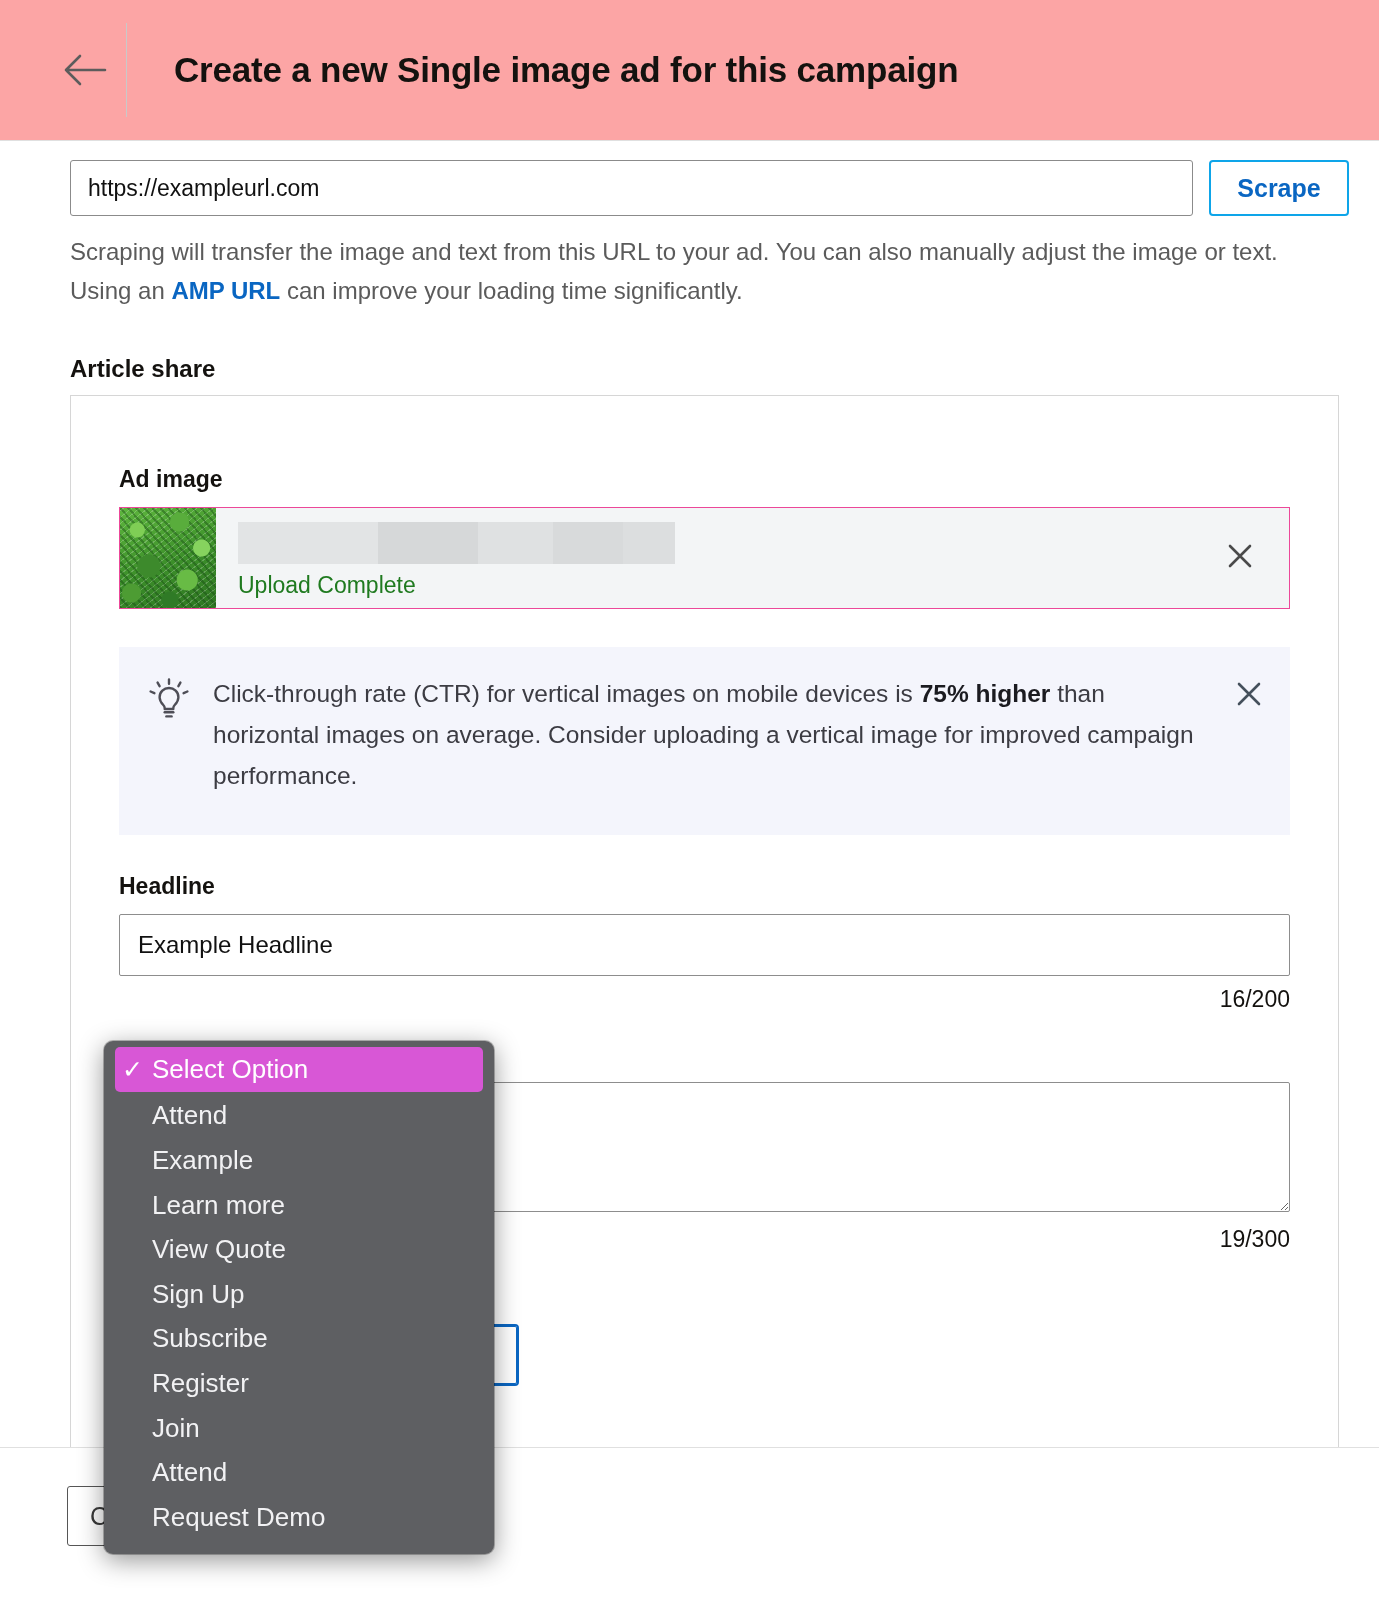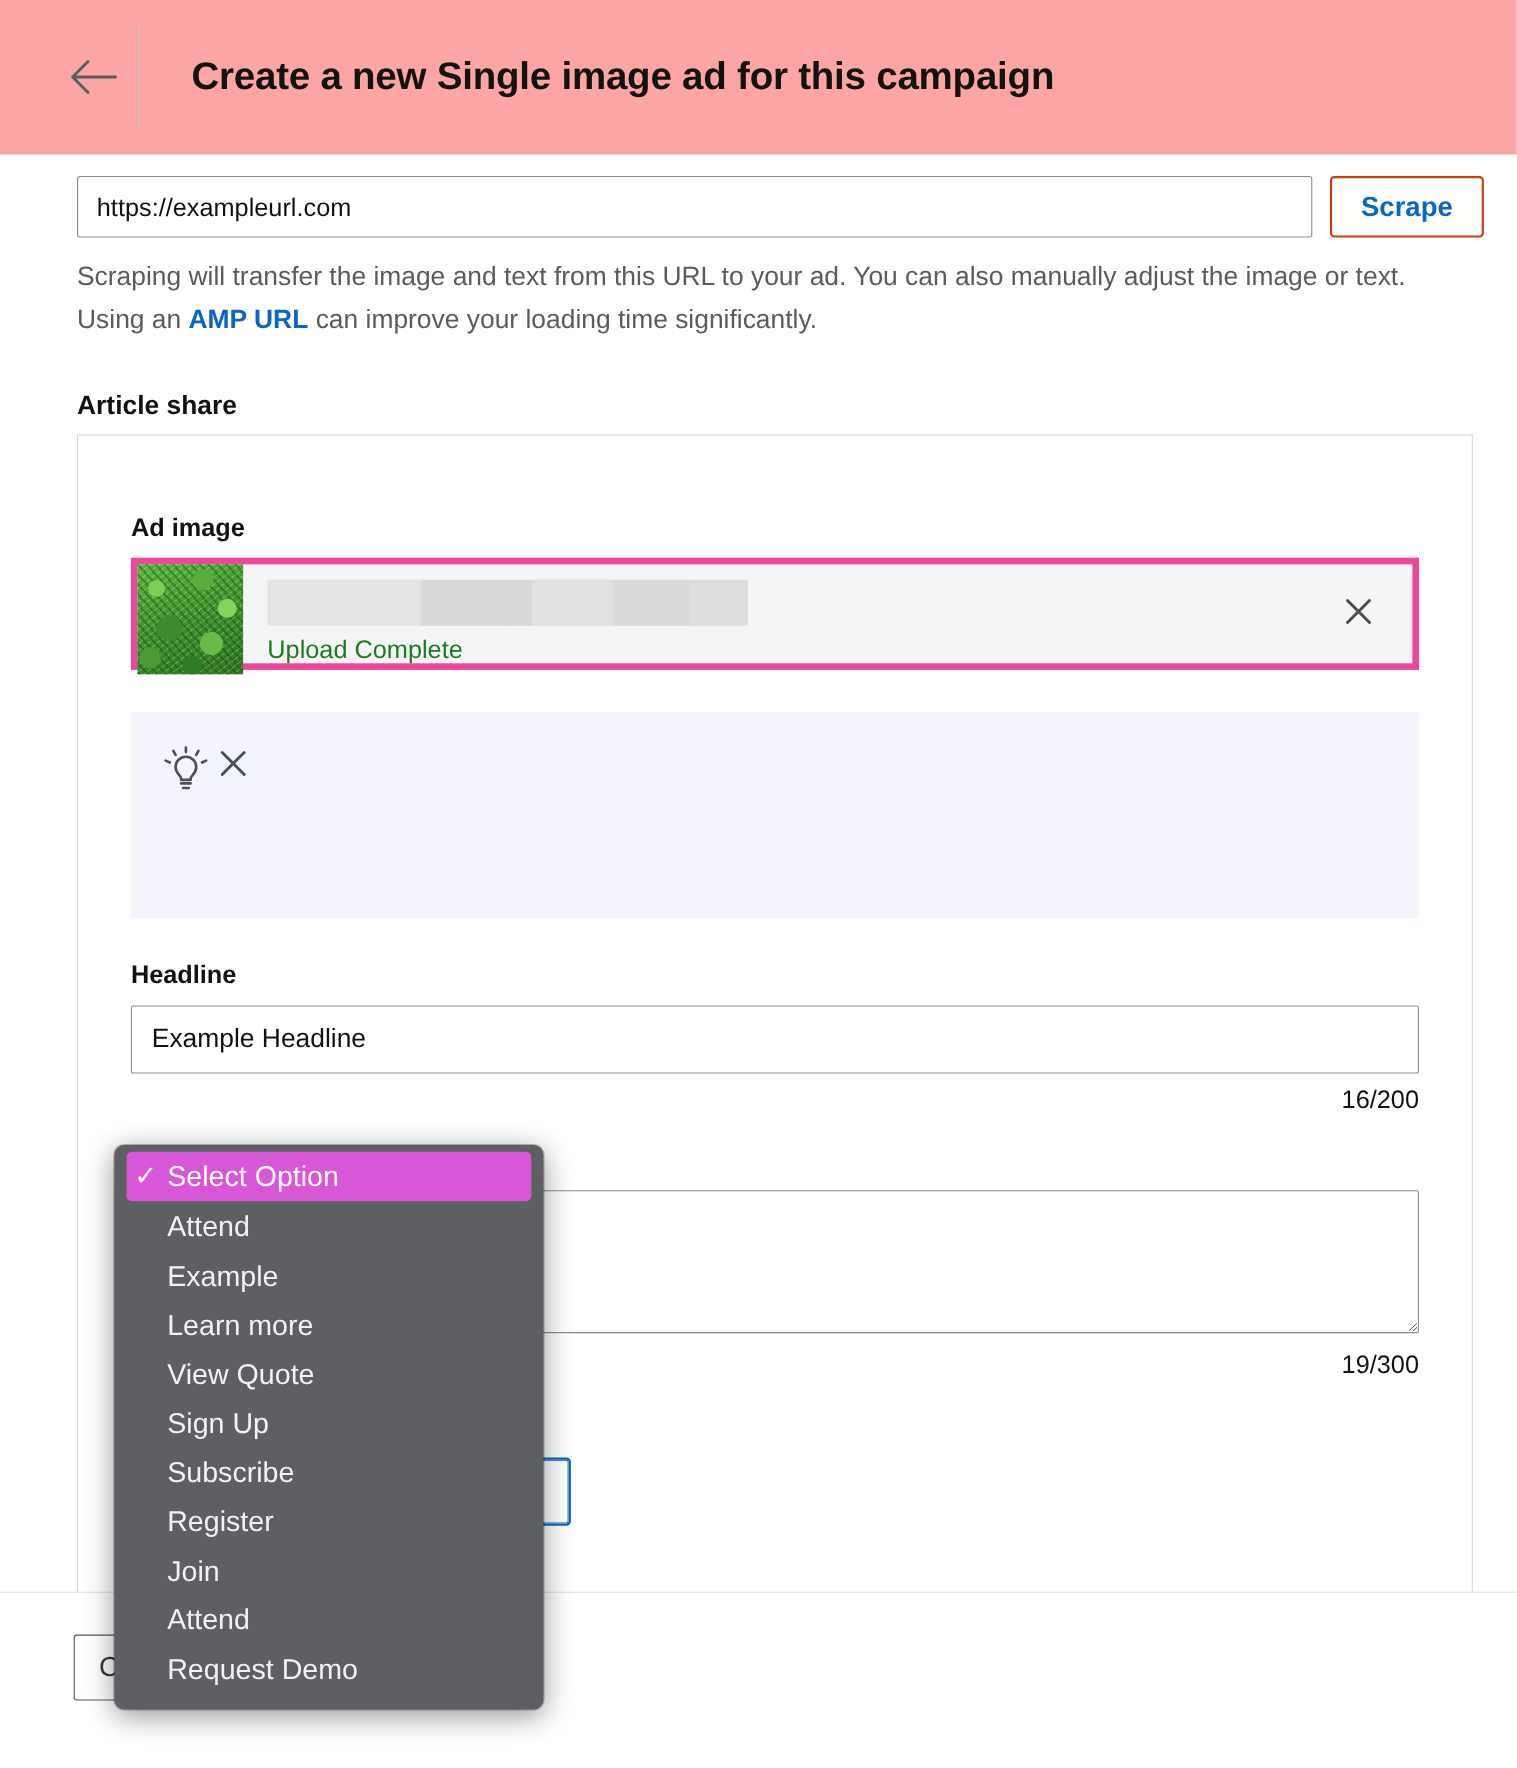--- a/index.html
+++ b/index.html
@@ -73,21 +73,21 @@
     color: #111;
     padding: 0 17px;
     font-family: "Liberation Sans", sans-serif;
     background: #fff;
     outline: none;
   }
   .scrape-btn {
     margin-left: 16px;
     width: 140px;
     height: 56px;
-    border: 2px solid #c2410c;
+    border: 2px solid #0ea5e9;
     border-radius: 4px;
     background: #fff;
     color: #0a66c2;
     font-size: 25px;
     font-weight: 700;
     font-family: "Liberation Sans", sans-serif;
     cursor: pointer;
     line-height: 1;
   }
 
@@ -126,21 +126,21 @@
     color: #14120f;
     margin-bottom: 14px;
     display: flex;
     align-items: center;
     gap: 10px;
   }
 
   
   .upload-box {
     position: relative;
-    border: 6px solid #ec4899;
+    border: 1px solid #ec4899;
     background: #f3f5f6;
     height: 102px;
     display: flex;
     align-items: stretch;
   }
   .thumb {
     width: 96px;
     height: 100px;
     flex: 0 0 96px;
     background:
@@ -395,20 +395,23 @@
       
       <div class="tip">
         <div class="tip-icon">
           <svg width="40" height="46" viewBox="0 0 40 46" fill="none">
             <path d="M20 11c-5.2 0-9.4 4.1-9.4 9.2 0 3.3 1.8 5.7 3.5 7.6 1 1.1 1.6 2 1.6 3.2v1h8.6v-1c0-1.2.6-2.1 1.6-3.2 1.7-1.9 3.5-4.3 3.5-7.6C29.4 15.1 25.2 11 20 11z" stroke="#4e4e57" stroke-width="2.4" stroke-linejoin="round"></path>
             <path d="M15.7 35.2h8.6" stroke="#4e4e57" stroke-width="2.4" stroke-linecap="round"></path>
             <path d="M17.4 39.4h5.2" stroke="#4e4e57" stroke-width="2.4" stroke-linecap="round"></path>
             <path d="M20 2.5v4.2M8.6 5.6l2 3.6M31.4 5.6l-2 3.6M1.6 14.5l3.8 1.7M38.4 14.5l-3.8 1.7" stroke="#4e4e57" stroke-width="2.4" stroke-linecap="round"></path>
           </svg>
         </div>
+        <div class="tip-text">
+          <span>Click-through rate (CTR) for vertical images on mobile devices is </span><b>75% higher</b><span> than horizontal images on average. Consider uploading a vertical image for improved campaign performance.</span>
+        </div>
         <button class="tip-close">
           <span>
             <svg width="30" height="30" viewBox="0 0 30 30" fill="none">
               <path d="M5 5L25 25M25 5L5 25" stroke="#45505c" stroke-width="2.6" stroke-linecap="round"></path>
             </svg>
           </span>
         </button>
       </div>
 
       

